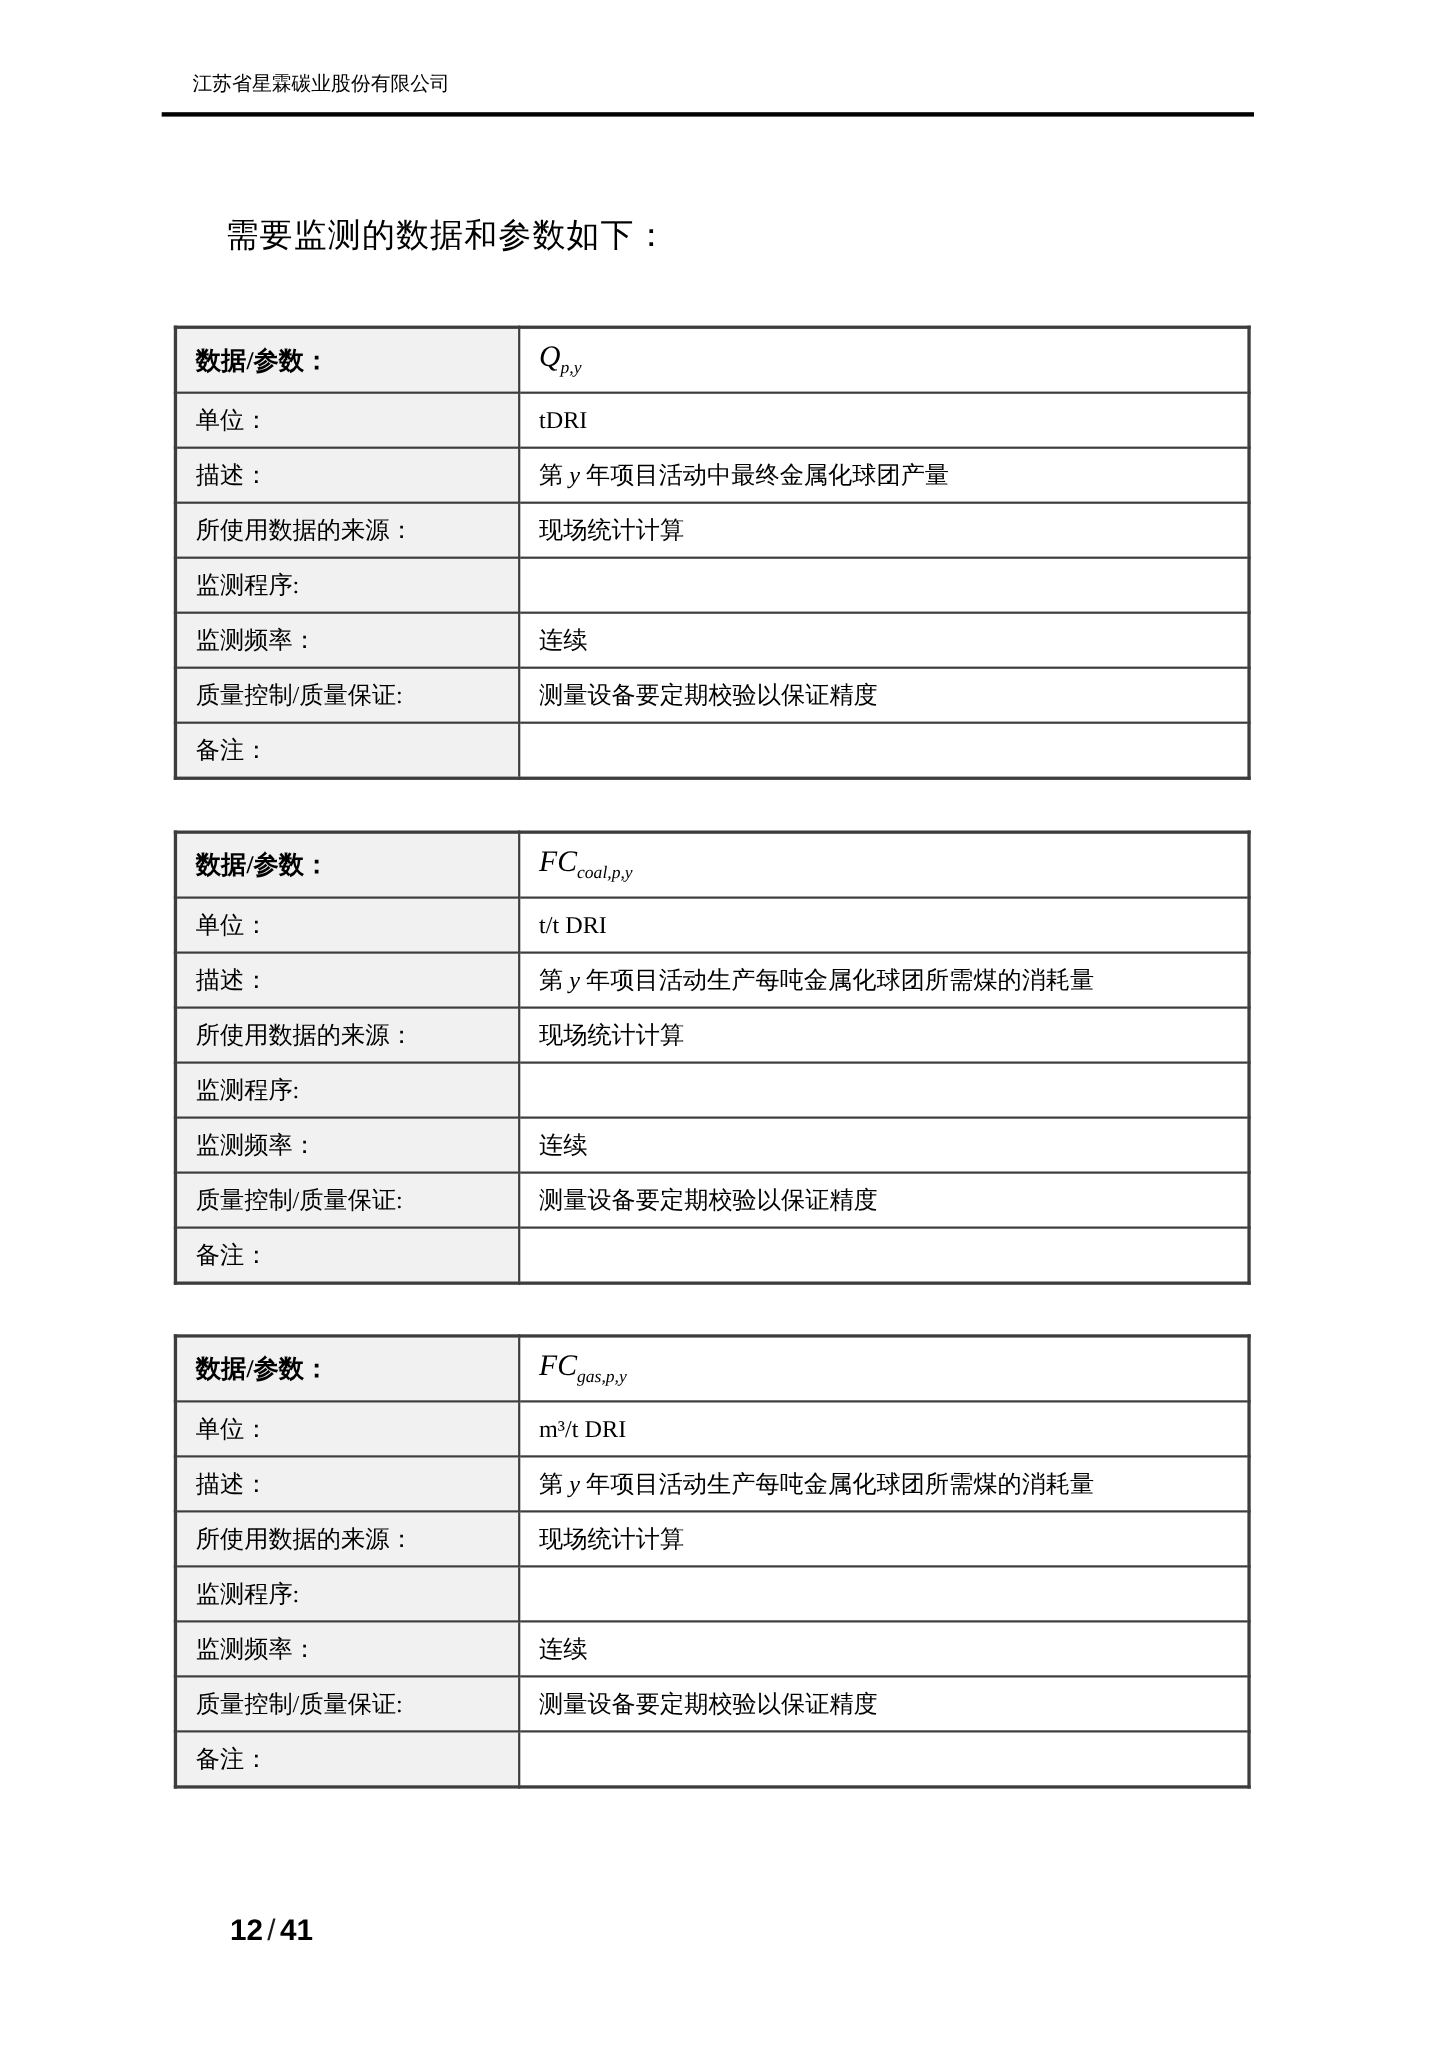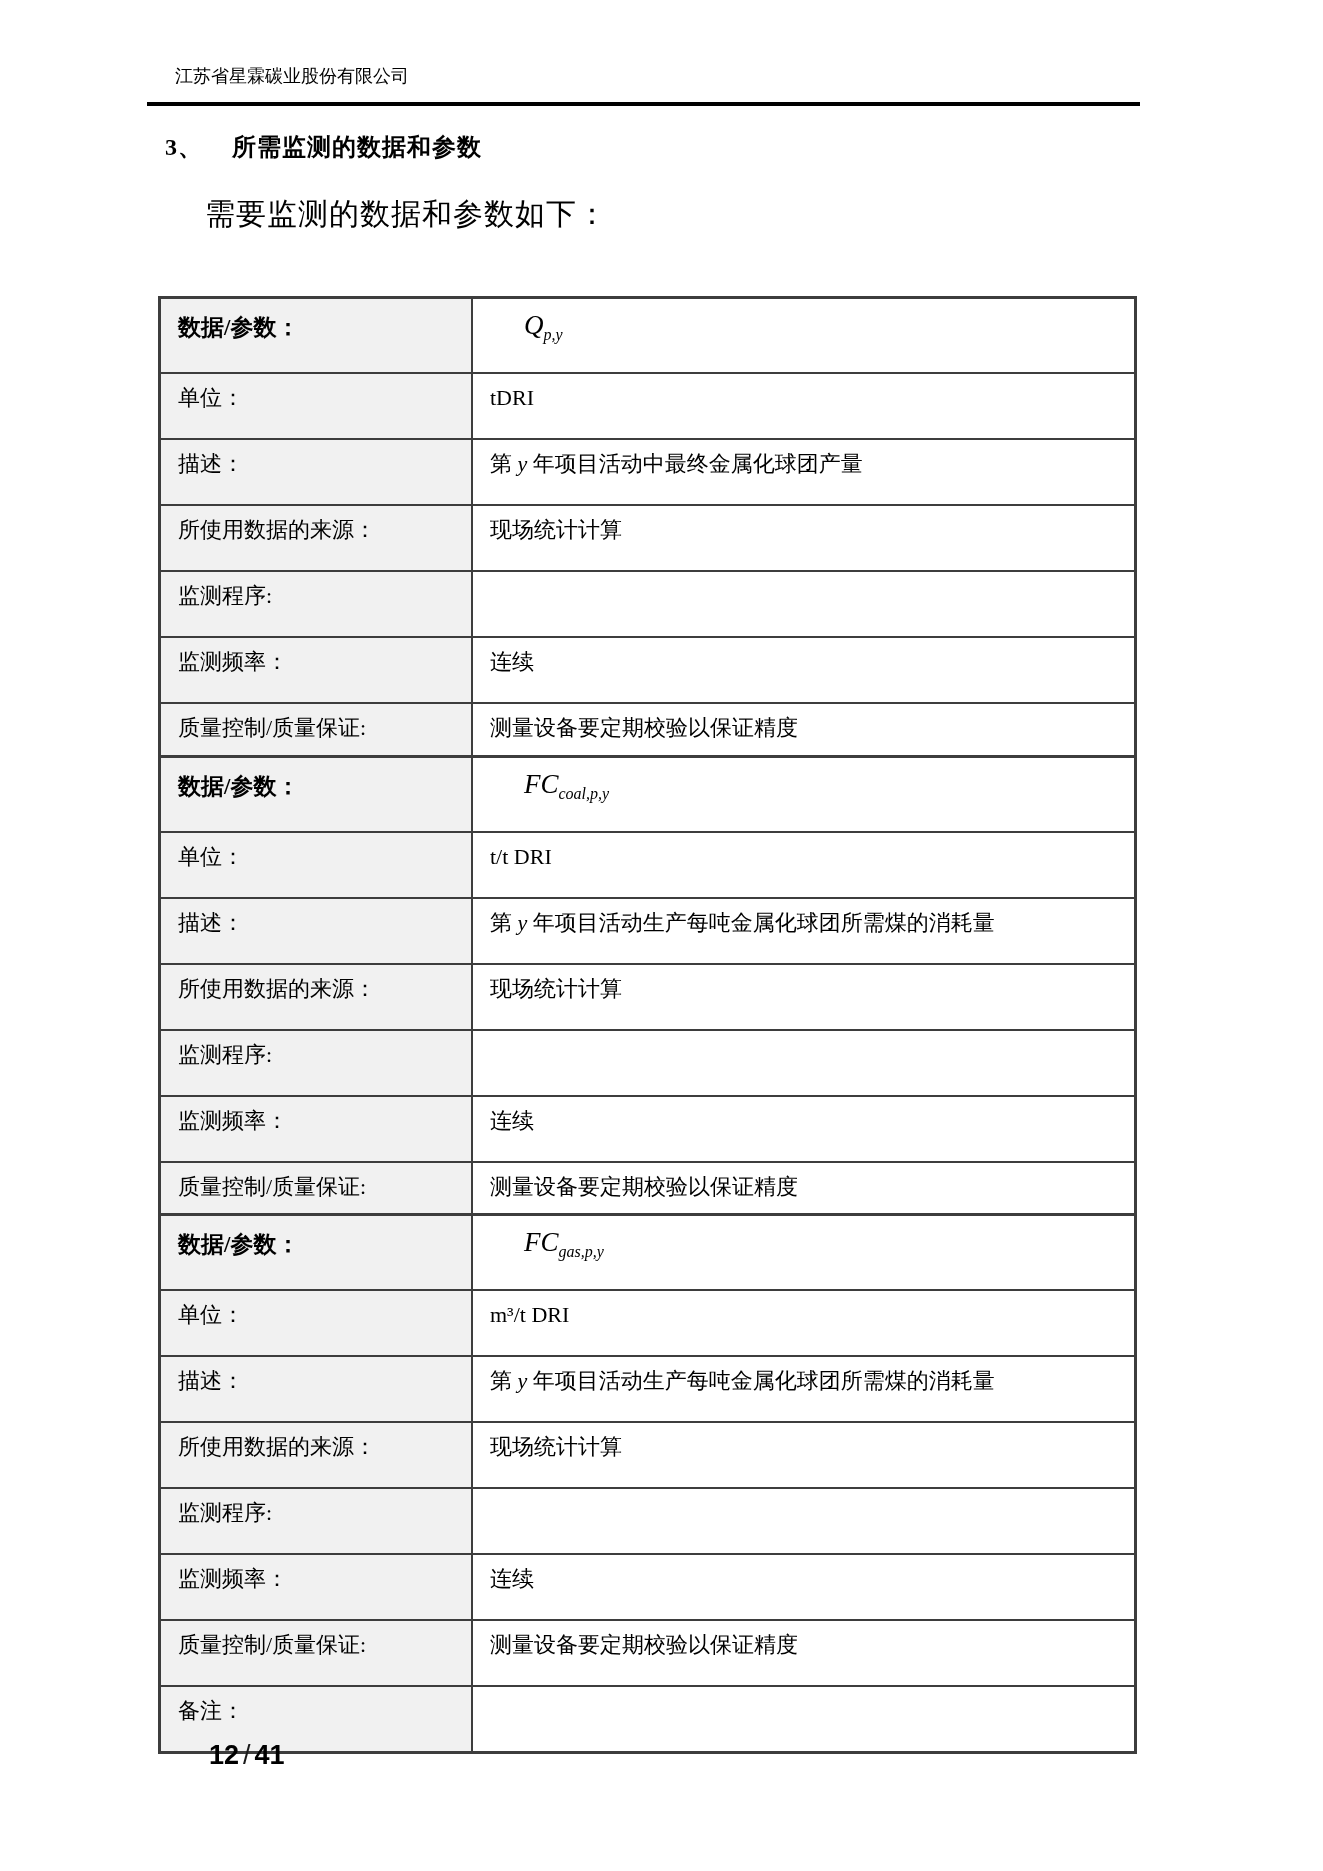--- a/index.html
+++ b/index.html
@@ -38,54 +38,50 @@
     position:absolute; left:158px; width:979px;
     border-collapse:collapse; table-layout:fixed;
     border:3px solid #3d3d3d;
   }
   .t1 { top:296px; }
   .t2 { top:755px; }
   .t3 { top:1213px; }
   table.ptable td {
     border:2px solid #3d3d3d;
     font-size:22px;
-    padding:0 10px 16px 17px;
+    padding:0 10px 0 17px;
     vertical-align:middle;
     height:48px;
     overflow:hidden; white-space:nowrap;
   }
   table.ptable tr.hrow td { height:57px; }
   td.lcol { width:283px; background:#f1f1f1; }
   td.rcol { background:#ffffff; }
   .blabel { font-weight:bold; font-size:23px; }
-  .formula { font-style:italic; font-size:27px; line-height:1;margin-left:34px; }
+  .formula { font-style:italic; font-size:27px; line-height:1; }
   .formula sub { font-size:16px; font-style:italic; }
   .ivar { font-style:italic; }
   
   .footer {
     position:absolute; left:209px; top:1740px;
     font-family:"Liberation Sans","DejaVu Sans",sans-serif;
     font-weight:bold; font-size:27px;
   }
   .footer .sep { font-weight:normal; padding:0 4px; color:#1a1a1a; }
 </style>
 </head>
 <body>
 
 <div class="page">
 
   <div class="header">
     <span class="company">江苏省星霖碳业股份有限公司</span>
   </div>
   <div class="header-rule"></div>
 
-  <div class="section-heading">
-    <span class="sec-num">3、</span>
-    <span class="sec-title">所需监测的数据和参数</span>
-  </div>
   <div class="intro">需要监测的数据和参数如下：</div>
 
   <table class="ptable t1">
     <tbody>
         <tr class="hrow">
       <td class="lcol"><span class="blabel">数据/参数：</span></td>
       <td class="rcol"><span class="formula"><span>Q</span><sub>p,y</sub></span></td>
     </tr>
     <tr>
       <td class="lcol"><span>单位：</span></td>

